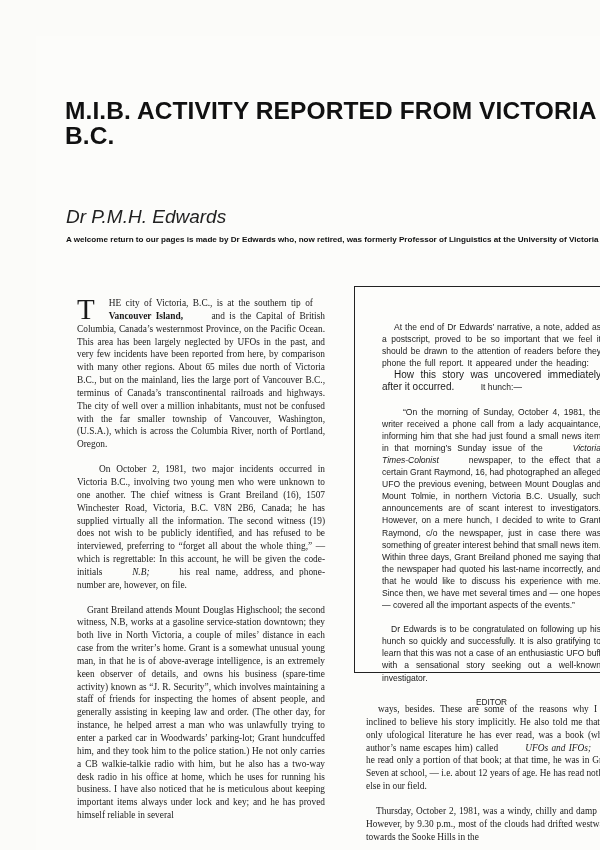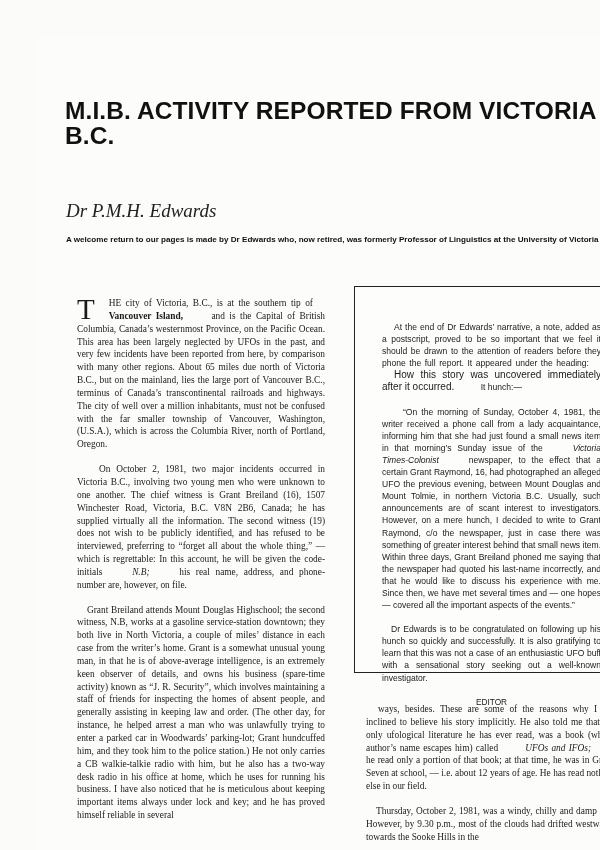--- a/index.html
+++ b/index.html
@@ -10,22 +10,22 @@
     position: absolute; left: 17px; top: 50px; width: 560px;
     font-family: "Liberation Sans", sans-serif; font-weight: bold;
     font-size: 24.5px; line-height: 25px; letter-spacing: 0.1px; color: #111;
   }
   .subtitle {
     position: absolute; left: 17px; top: 117px; width: 570px;
     font-family: "Liberation Sans", sans-serif; font-weight: bold;
     font-size: 11.6px; line-height: 15px; color: #111;
   }
   .author {
-    position: absolute; left: 18px; top: 152px; width: 400px;
-    font-family: Liberation Serif, serif; font-style: italic;
+    position: absolute; left: 18px; top: 158px; width: 400px;
+    font-family: Liberation Sans, sans-serif; font-style: italic;
     font-size: 19px; line-height: 22px; color: #222;
   }
   .standfirst {
     position: absolute; left: 18px; top: 186px; width: 570px;
     font-family: Liberation Sans, sans-serif; font-weight: bold;
     font-size: 8.1px; line-height: 11px; color: #111;
   }
   .col {
     position: absolute;
     font-family: "Liberation Serif", serif; font-size: 9.35px; line-height: 12.85px;

